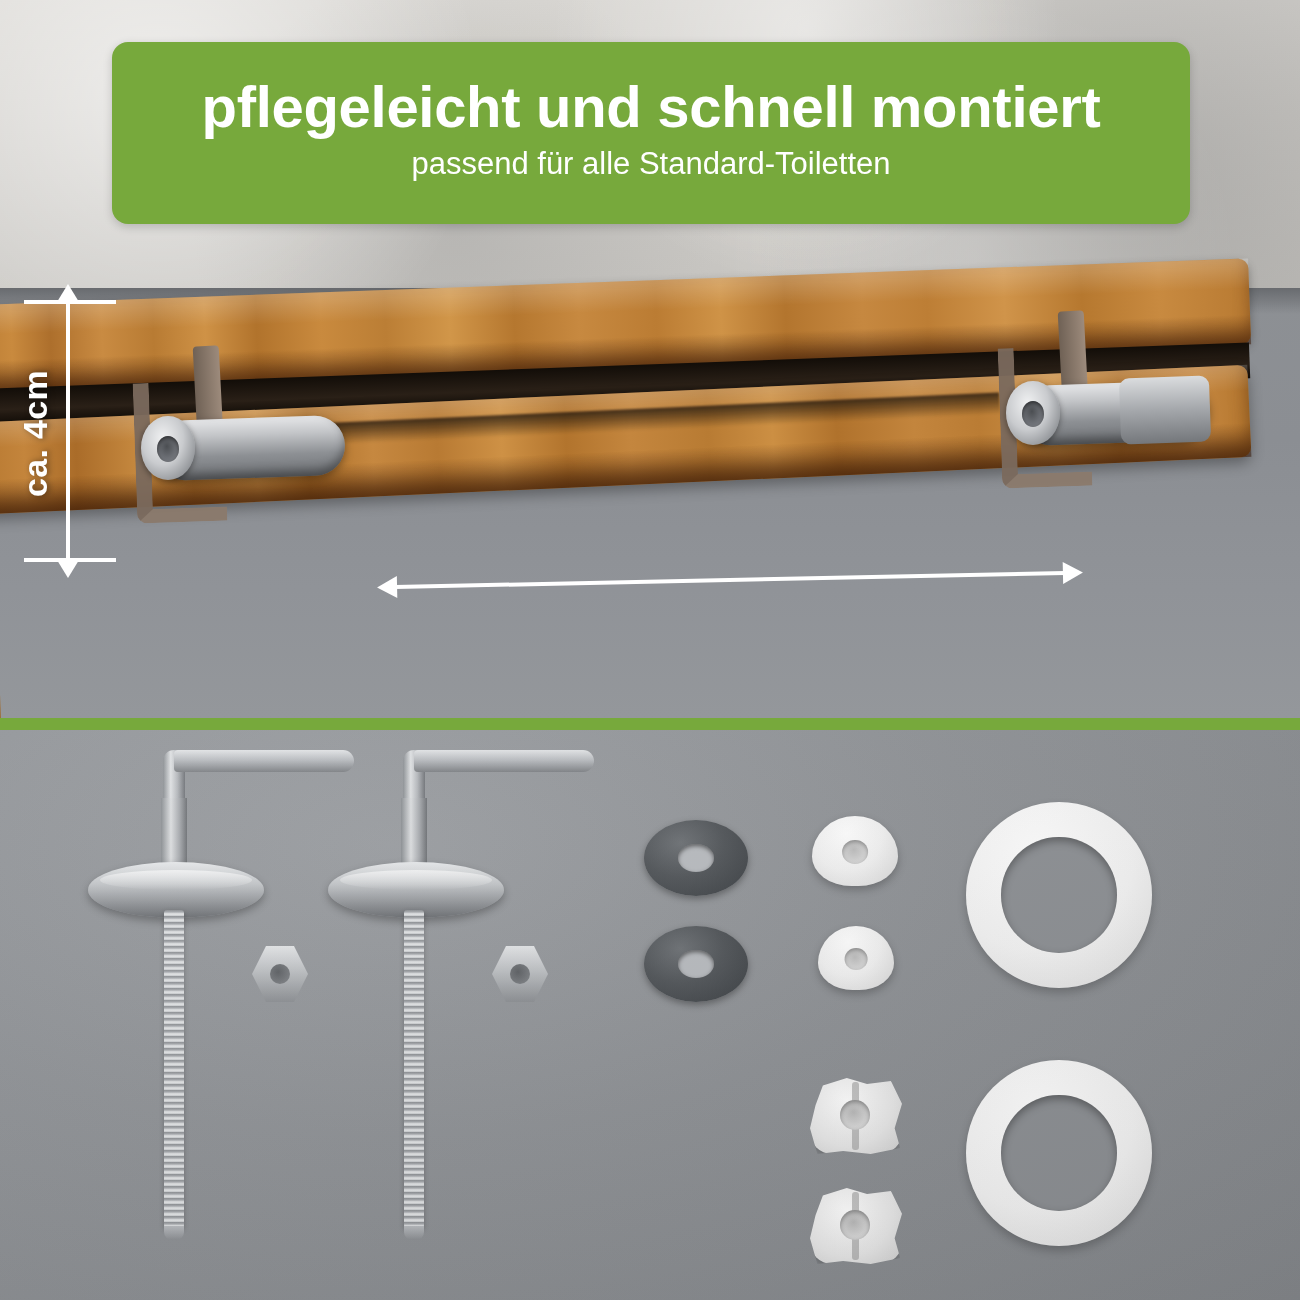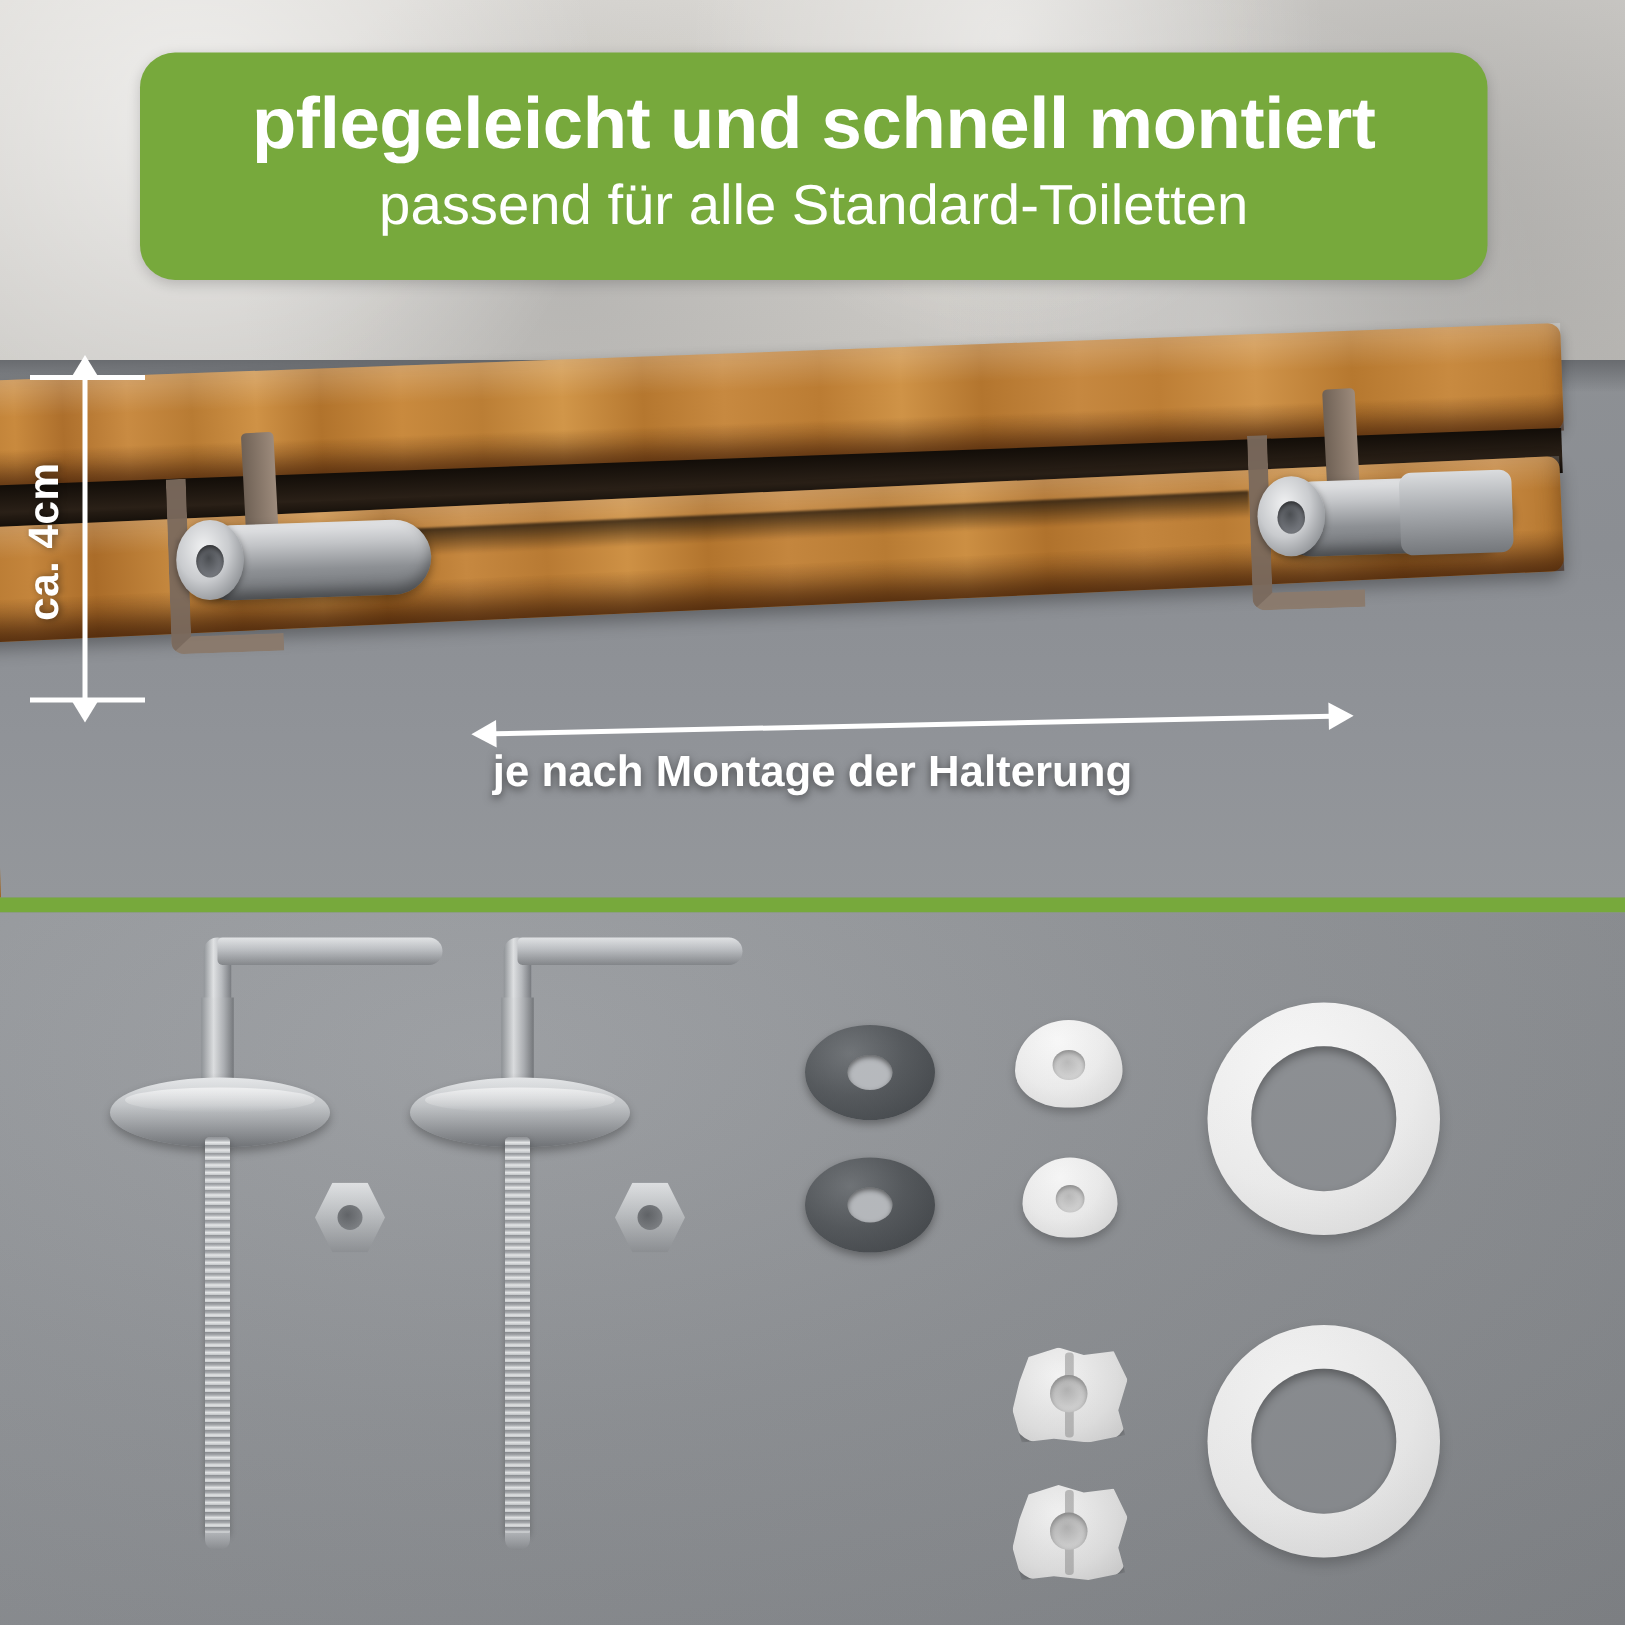--- a/index.html
+++ b/index.html
@@ -246,39 +246,39 @@
     text-shadow: 0 2px 7px rgba(0,0,0,.5);
   }
   .label-h .l2 { display: block; }
 
   
   .banner {
     position: absolute;
     left: 112px; top: 42px;
     width: 1078px; height: 182px;
     background: #77a93c;
-    border-radius: 28px;
+    border-radius: 16px;
     box-shadow: 0 3px 10px rgba(0,0,0,.18);
     display: flex;
     flex-direction: column;
     align-items: center;
     justify-content: center;
     padding: 6px 24px 14px;
   }
   .banner .line1 {
     color: #fff;
     font-size: 58px;
     font-weight: 700;
     letter-spacing: -0.3px;
     line-height: 1.05;
     white-space: nowrap;
   }
   .banner .line2 {
     color: #fff;
-    font-size: 45px;
+    font-size: 31px;
     font-weight: 400;
     line-height: 1.15;
     margin-top: 8px;
     white-space: nowrap;
   }
 
   
   .divider {
     position: absolute;
     left: 0; top: 718px; width: 1300px; height: 12px;
@@ -480,21 +480,20 @@
       <div class="head-top"></div>
       <div class="head-bot"></div>
     </div>
     <div class="label-v">ca. 4cm</div>
 
     <div class="arrow-h">
       <div class="head-l"></div>
       <div class="head-r"></div>
     </div>
     <div class="label-h">
-      <span>je nach Montage der Halterung</span>
     </div>
 
     <div class="banner">
       <div class="line1">pflegeleicht und schnell montiert</div>
       <div class="line2">passend für alle Standard-Toiletten</div>
     </div>
   </div>
 
   <div class="divider"></div>
 

